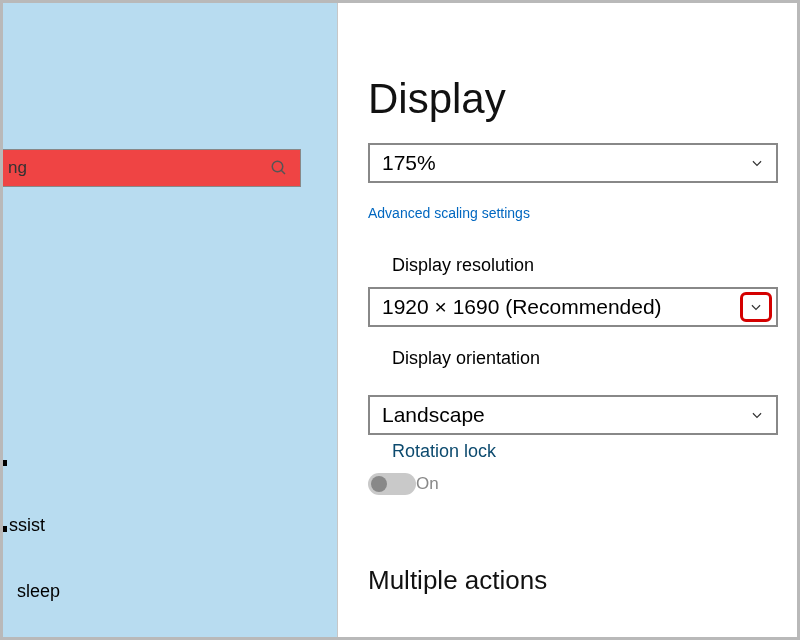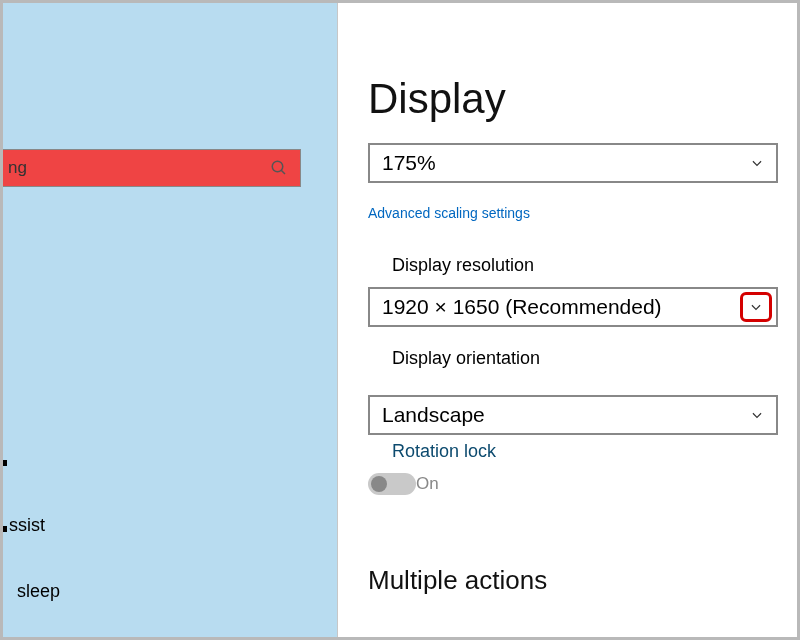--- a/index.html
+++ b/index.html
@@ -106,21 +106,21 @@
       <span class="val">175%</span>
       <svg class="chev" viewBox="0 0 24 24">
           <polyline points="5 9 12 16 19 9" fill="none" stroke="currentColor" stroke-width="2"></polyline>
         </svg>
     </div>
 
     <a class="link">Advanced scaling settings</a>
 
     <div class="label res">Display resolution</div>
     <div class="combo res">
-      <span class="val">1920 × 1650 (Recommended)</span>
+      <span class="val">1920 × 1690 (Recommended)</span>
       <span class="chev-box">
         <svg class="chev" viewBox="0 0 24 24" width="14" height="14">
             <polyline points="5 9 12 16 19 9" fill="none" stroke="#333" stroke-width="2"></polyline>
           </svg>
       </span>
     </div>
 
     <div class="label orient">Display orientation</div>
     <div class="combo orient">
       <span class="val">Landscape</span>

